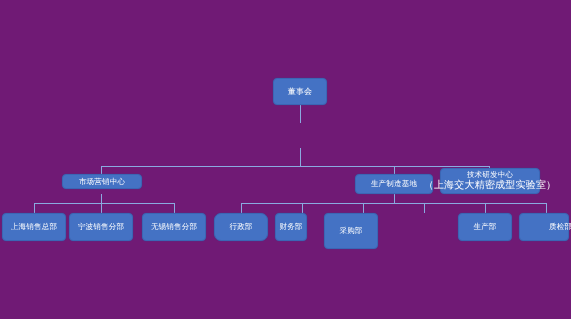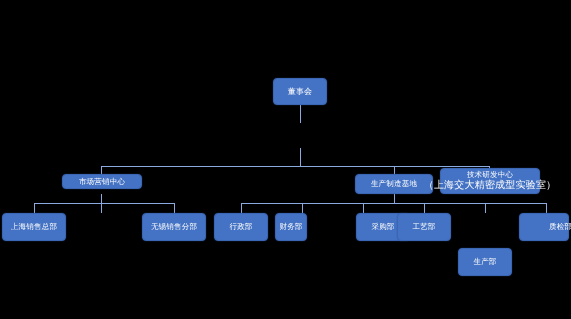--- a/index.html
+++ b/index.html
@@ -8,21 +8,21 @@
     padding: 0;
     background: #ffffff;
   }
   body {
     font-family: "DejaVu Sans", "Liberation Sans", sans-serif;
   }
   #chart-canvas {
     position: relative;
     width: 571px;
     height: 319px;
-    background: #000000;
+    background: #701a75;
     overflow: hidden;
   }
   .node {
     position: absolute;
     box-sizing: border-box;
     background: #4472c4;
     border: 1px solid #3b66b4;
     border-radius: 4px;
     color: #ffffff;
     display: flex;
@@ -108,42 +108,42 @@
 
   <div class="node n-l3 two-line" style="left:440px; top:168px; width:100px; height:26px;">
     <span class="label-line">技术研发中心</span>
     <span class="label-line sub">（上海交大精密成型实验室）</span>
   </div>
 
   <div class="node n-l4" style="left:2px; top:213px; width:64px; height:28px;">
     <span class="label-line">上海销售总部</span>
   </div>
 
+  <div class="node n-l4" style="left:69px; top:213px; width:64px; height:28px;">
+    <span class="label-line">宁波销售分部</span>
+  </div>
 
   <div class="node n-l4" style="left:142px; top:213px; width:64px; height:28px;">
     <span class="label-line">无锡销售分部</span>
   </div>
 
-  <div class="node n-l4" style="left:214px; top:213px; width:54px; height:28px;">
+  <div class="node n-l4" style="left:214px; top:213px; width:54px; height:28px;border-radius:7px;">
     <span class="label-line">行政部</span>
   </div>
 
   <div class="node n-l4" style="left:275px; top:213px; width:32px; height:28px;text-align:center;">
     <span class="label-line">财务部</span>
   </div>
 
-  <div class="node n-l4" style="left:356px; top:213px; width:54px; height:28px;">
+  <div class="node n-l4" style="left:324px; top:213px; width:54px; height:36px;">
     <span class="label-line">采购部</span>
   </div>
 
-  <div class="node n-l4" style="left:397px; top:213px; width:54px; height:28px;">
-    <span class="label-line">工艺部</span>
-  </div>
 
-  <div class="node n-l4" style="left:458px; top:213px; width:54px; height:28px;margin-top:35px;">
+  <div class="node n-l4" style="left:458px; top:213px; width:54px; height:28px;">
     <span class="label-line">生产部</span>
   </div>
 
   <div class="node n-l4" style="left:519px; top:213px; width:50px; height:28px;padding-left:33px;">
     <span class="label-line">质检部</span>
   </div>
 
 </div>
 
 </body></html>

